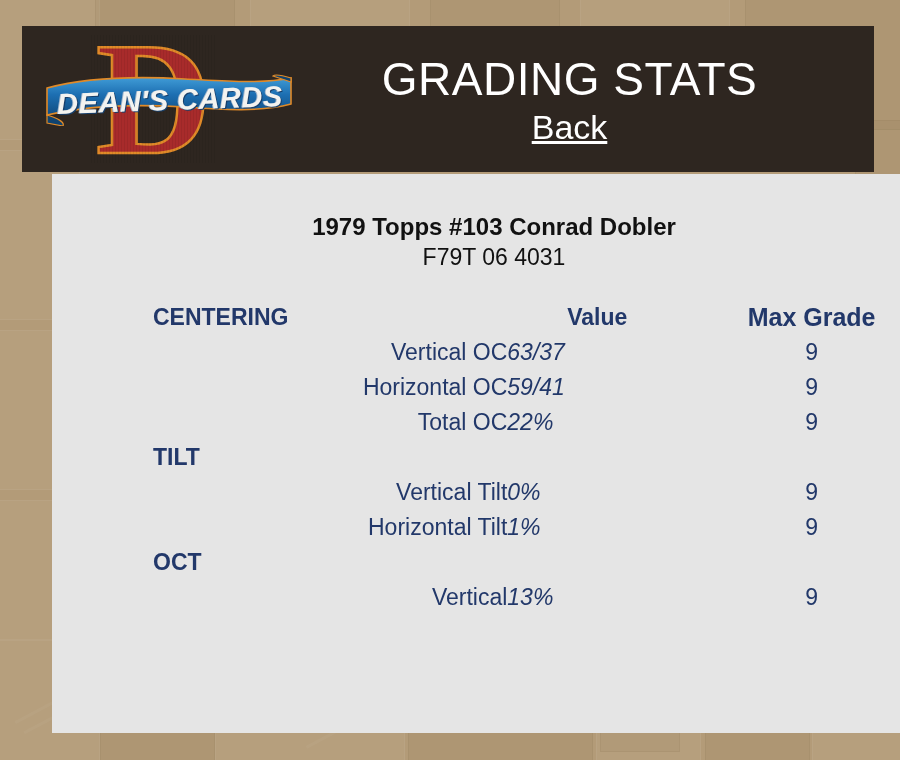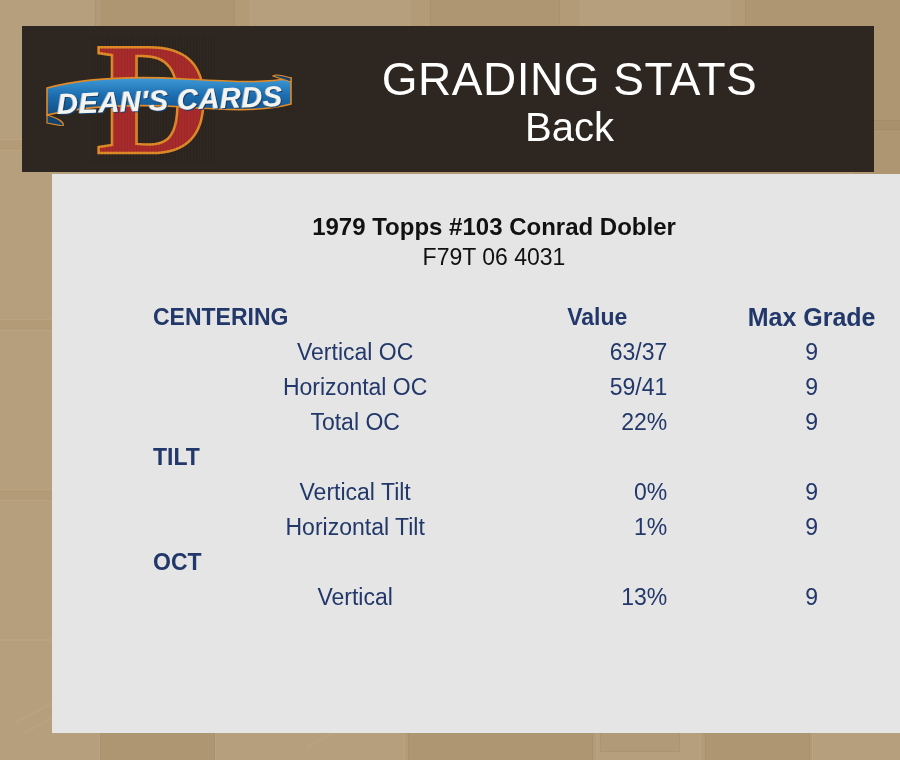--- a/index.html
+++ b/index.html
@@ -120,23 +120,24 @@
     color: #ffffff;
     padding-right: 30px;
   }
   #header-title-main {
     font-size: 46px;
     font-weight: normal;
     line-height: 56px;
     letter-spacing: 0.5px;
   }
   #header-title-sub {
-    font-size: 40px;
+    font-size: 34px;
     font-weight: normal;
     line-height: 40px;
+    text-decoration: underline;
   }
 
   
   #content-panel {
     position: absolute;
     left: 52px;
     top: 174px;
     width: 884px;
     height: 559px;
     background: #e5e5e5;
@@ -196,27 +197,28 @@
     font-weight: bold;
     font-size: 25px;
   }
 
   #stats-table tr.section-row td.section-name {
     text-align: left;
     padding-left: 101px;
     font-weight: bold;
   }
   #stats-table tr.data-row td.row-label {
-    text-align: center;
+    text-align: right;
     padding-left: 151px;
     margin-top: 46px;
   }
   #stats-table tr.data-row td.row-value {
-    text-align: right;
+    text-align: left;
     padding-right: 20px;
+    font-style: italic;
   }
   #stats-table tr.data-row td.row-grade {
     text-align: center;
   }
 </style>
 </head>
 <body>
 
 <div id="bg-texture">
   <div class="patch" style="left:-20px;  top:-10px;  width:120px; height:150px;"></div>

